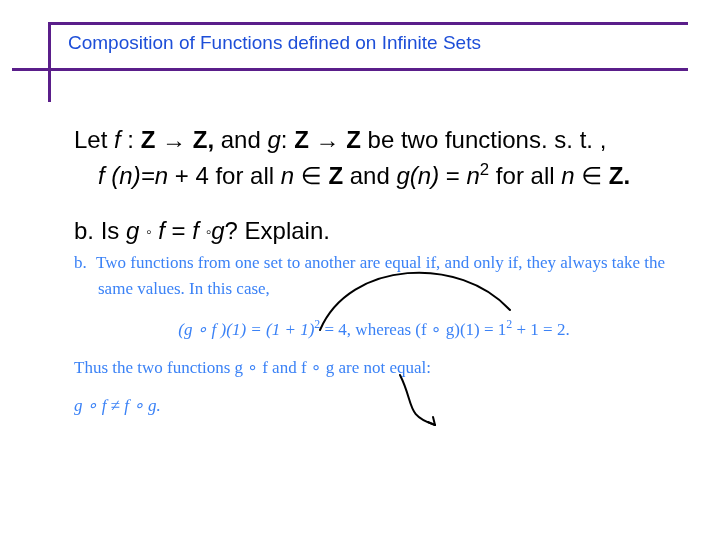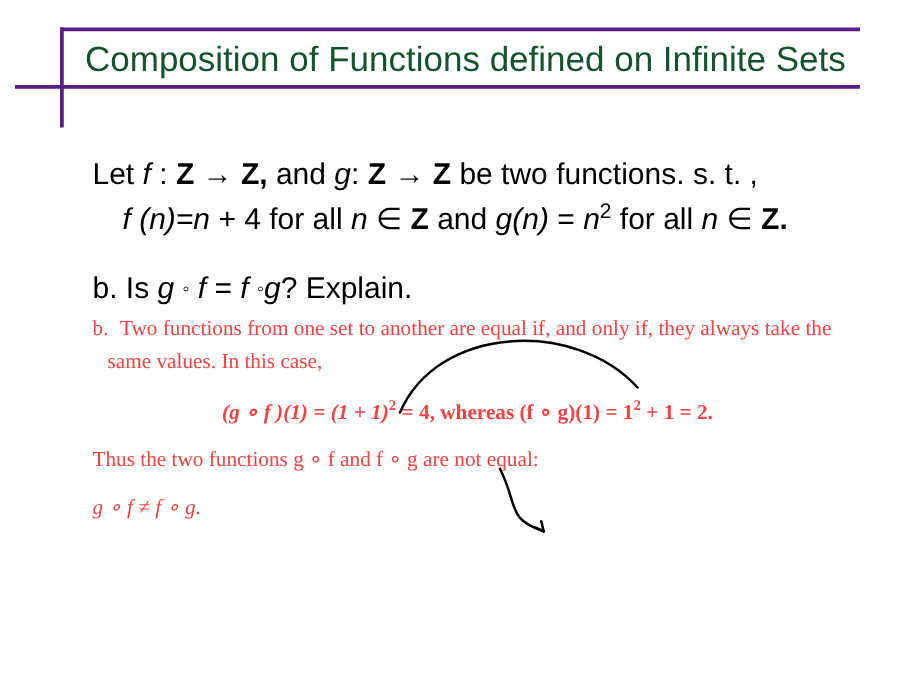--- a/index.html
+++ b/index.html
@@ -47,22 +47,22 @@
     left: 48px;
     top: 0;
     width: 0;
     height: 80px;
     border-left: 3px solid #5a1e8a;
   }
   .title-text {
     position: absolute;
     left: 68px;
     top: 10px;
-    font-size: 28px;
-    color: #14532d;
+    font-size: 19px;
+    color: #1d4ed8;
   }
 
   
   .body {
     position: absolute;
     left: 74px;
     top: 124px;
     width: 600px;
     font-size: 24px;
     line-height: 1.35;
@@ -87,33 +87,32 @@
 
   
   .excerpt {
     position: absolute;
     left: 74px;
     top: 250px;
     width: 600px;
     font-family: "Times New Roman", Times, serif;
     font-size: 17px;
     line-height: 1.55;
-    color: #ef4444;
+    color: #3b82f6;
   }
   .excerpt .label-b {
     display: inline-block;
     width: 22px;
   }
   .excerpt-row1 { }
-  .excerpt-row2 { margin-left: 12px; }
+  .excerpt-row2 { margin-left: 24px; }
   .formula-line {
     text-align: center;
     margin: 14px 0 12px 0;
     font-size: 17px;
-    font-weight: bold;
   }
   .excerpt-row3 { margin-left: 0; font-family: Liberation Serif, serif; }
   .final-formula {
     text-align: left;
     margin-top: 12px;
     font-size: 17px;
   }
 
   
   .ink {

